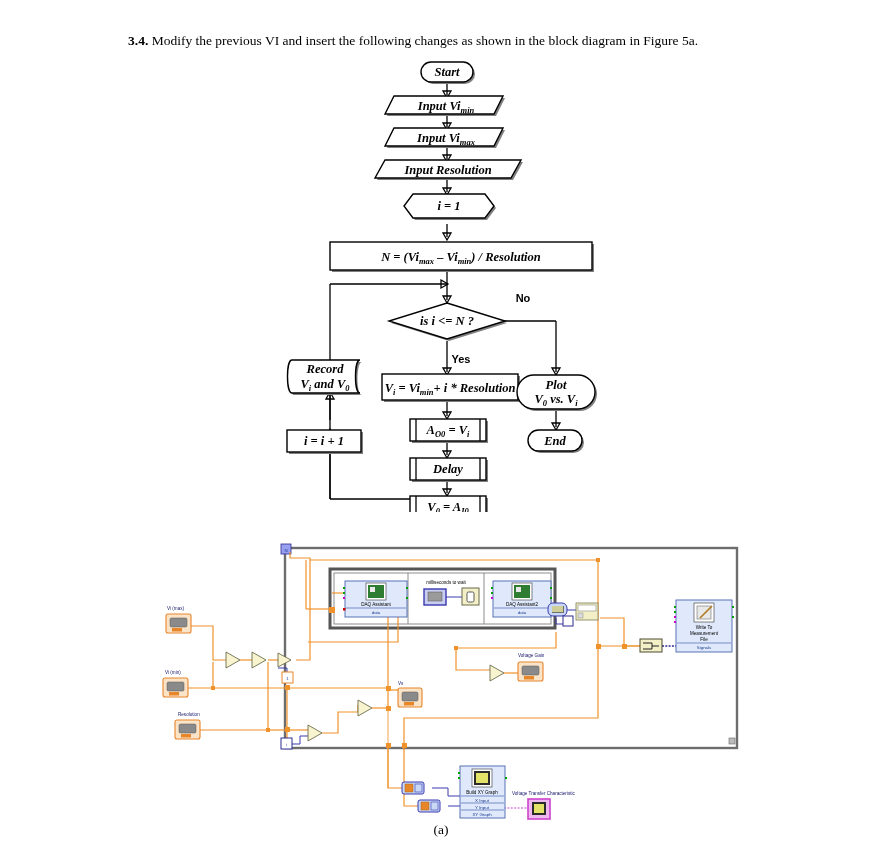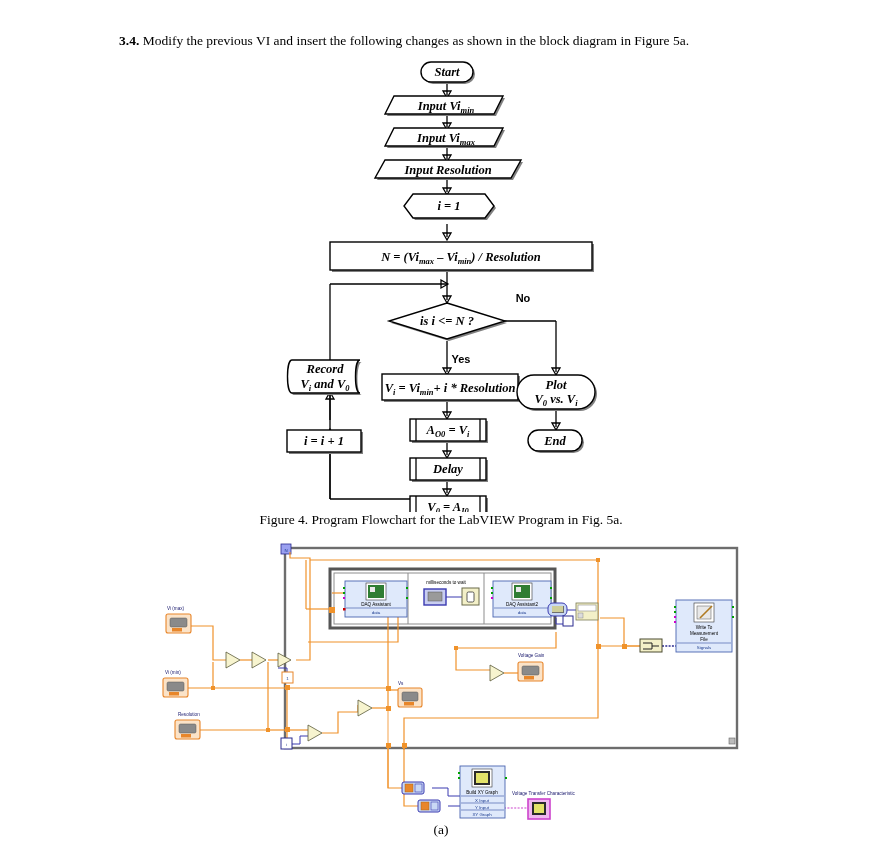--- a/index.html
+++ b/index.html
@@ -1,21 +1,21 @@
 <!DOCTYPE html>
 <html><head>
 <meta charset="utf-8">
 <style>
   html,body{margin:0;padding:0;background:#ffffff;}
   body{width:882px;height:854px;position:relative;overflow:hidden;
        font-family:"Liberation Serif", serif;color:#000;}
   .page{position:absolute;inset:0;}
 
   
-  #problem-text{position:absolute;left:119px;top:32px;width:700px;
+  #problem-text{position:absolute;left:128px;top:32px;width:700px;
       font-size:13.5px;line-height:1.35;}
   #problem-text .num{font-weight:bold;}
   #fig4-caption{position:absolute;left:0;top:512px;width:882px;text-align:center;
       font-size:13.5px;}
   #subfig-a{position:absolute;left:0;top:822px;width:882px;text-align:center;
       font-size:13.5px;}
 
   
   #flowchart{position:absolute;left:0;top:52px;width:882px;height:460px;text-align:center;}
   #flowchart svg{display:block;}
@@ -232,21 +232,20 @@
 
     <g>
       <rect class="fc-shadow" x="530" y="380" width="54" height="21" rx="10.5"></rect>
       <rect class="fc-shape" x="528" y="378" width="54" height="21" rx="10.5"></rect>
       <text class="fc-text" x="555" y="393">End</text>
     </g>
 
   </svg>
   </div>
 
-  <div id="fig4-caption">Figure 4. Program Flowchart for the LabVIEW Program in Fig. 5a.</div>
 
   <div id="labview">
   <svg width="882" height="285" viewBox="0 0 882 285" xmlns="http://www.w3.org/2000/svg">
 
     <g>
       <rect class="structure" x="285" y="8" width="452" height="200"></rect>
       <rect x="281" y="4" width="10" height="10" fill="#9aa0f0" stroke="#2a2a8f" stroke-width=".8"></rect>
       <text class="lv-term" x="286" y="11.5">N</text>
       <rect x="729" y="198" width="6" height="6" fill="#bbb" stroke="#666" stroke-width=".6"></rect>
     </g>

